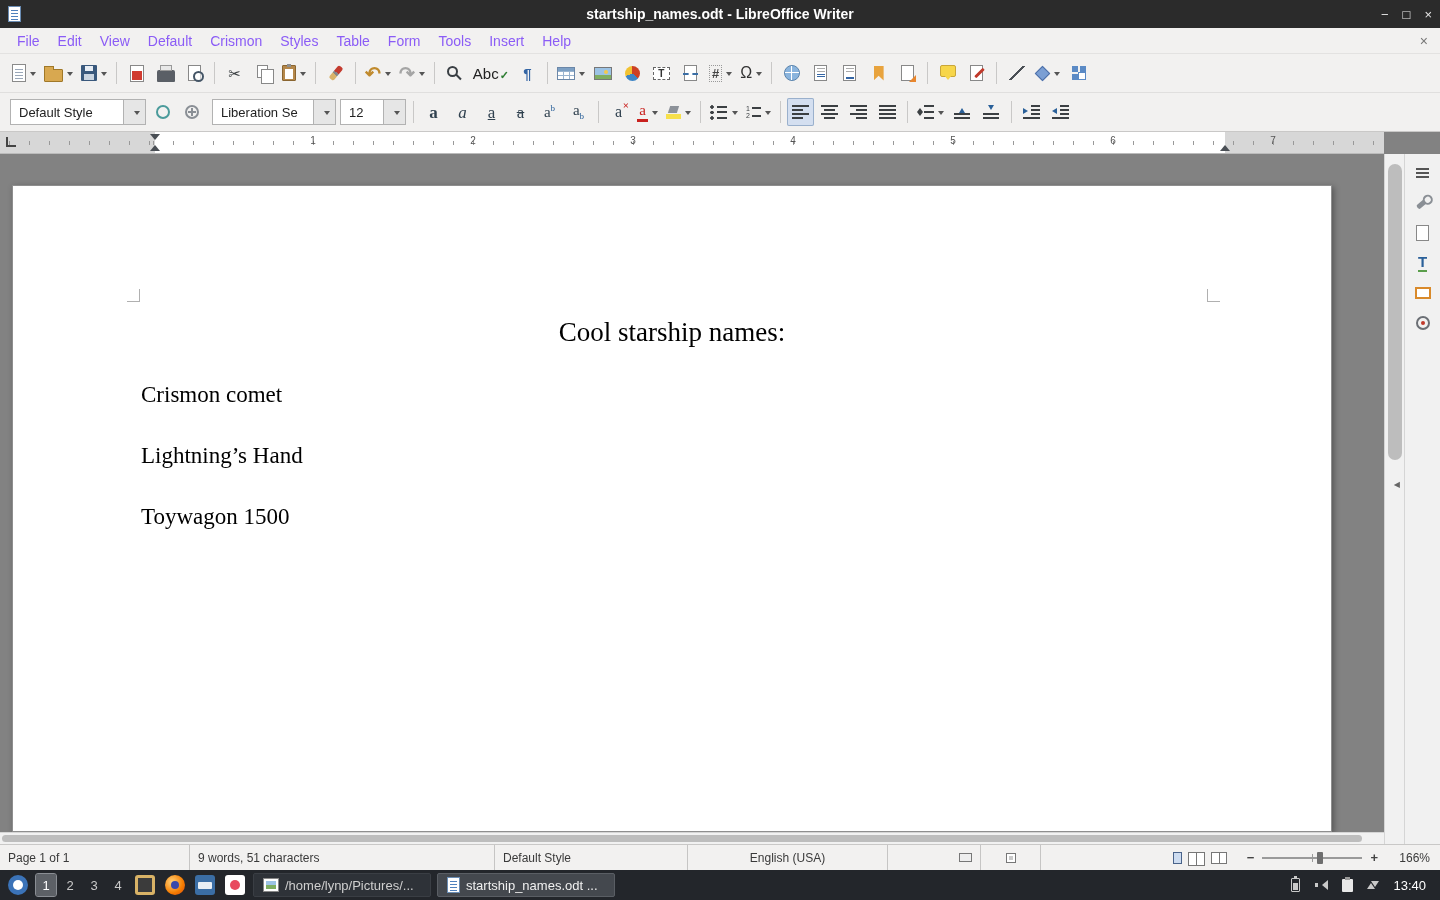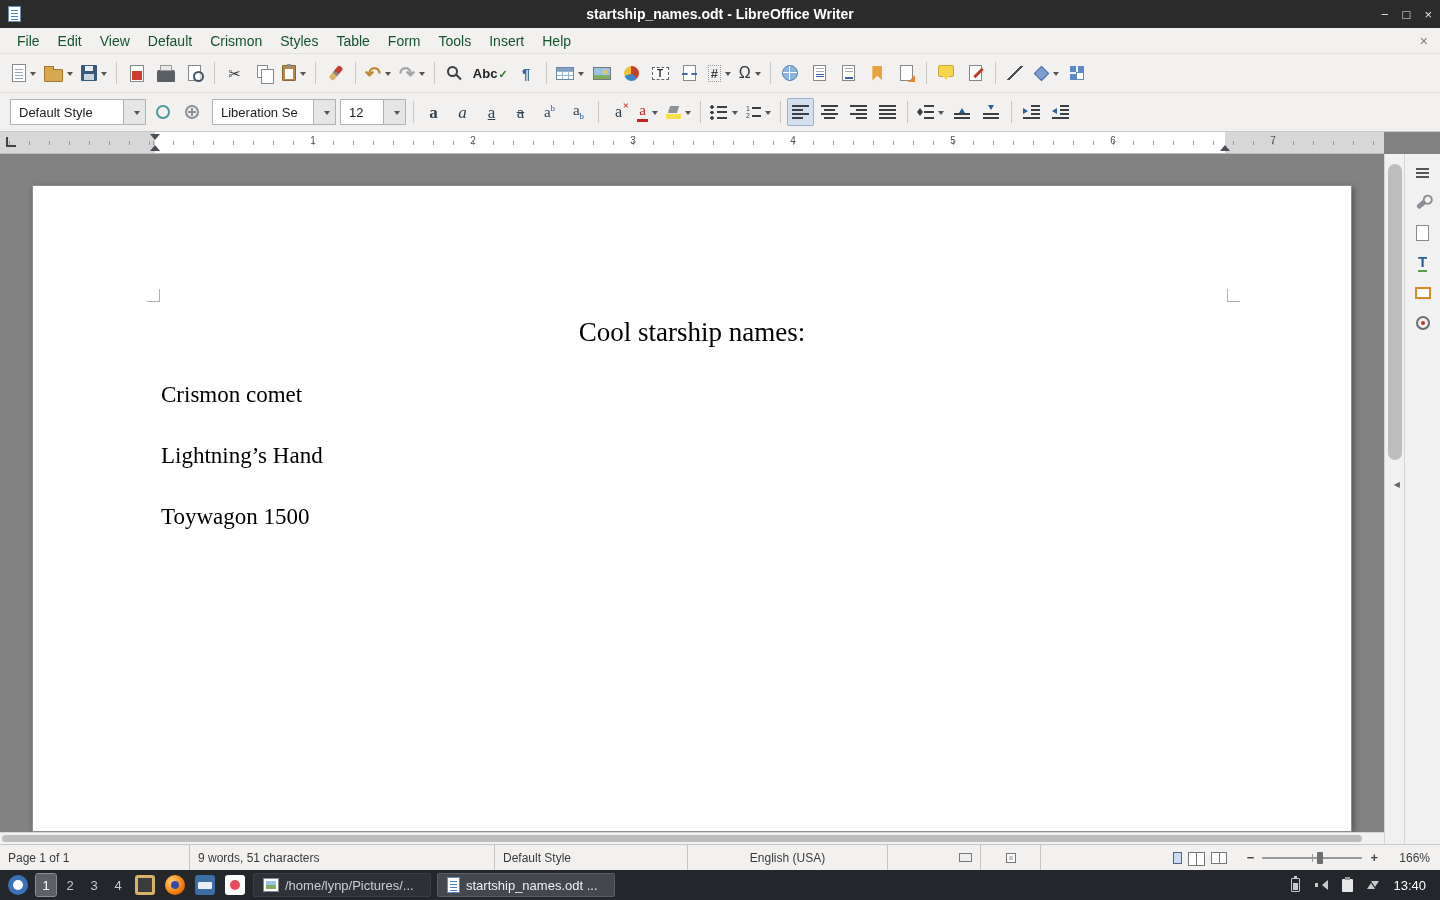--- a/index.html
+++ b/index.html
@@ -8,21 +8,21 @@
 
   
   #titlebar{position:absolute;top:0;left:0;width:1440px;height:28px;background:#2b2b2b;color:#fff;display:flex;align-items:center}
   #titlebar .ttl{position:absolute;left:0;right:0;text-align:center;font-weight:bold;font-size:14px}
   #titlebar .wbtns{position:absolute;right:8px;display:flex;gap:14px;font-size:13px;color:#e6e6e6}
   .wicon{width:13px;height:16px;background:#fff;border:1px solid #6a8cb3;position:relative;margin-left:8px}
   .wicon::before{content:"";position:absolute;left:2px;top:3px;width:7px;height:1px;background:#4f81bd;box-shadow:0 3px 0 #4f81bd,0 6px 0 #4f81bd,0 9px 0 #4f81bd}
 
   
   #menubar{position:absolute;top:28px;left:0;width:1440px;height:26px;background:#f2f1f0;display:flex;align-items:center;padding-left:8px;border-bottom:1px solid #e3e2e1}
-  #menubar .mi{padding:3px 9px;font-size:14px;color:#14532d}
+  #menubar .mi{padding:3px 9px;font-size:14px;color:#8b5cf6}
   #menubar .mclose{position:absolute;right:12px;color:#777;font-size:14px}
 
   
   .toolbar{position:absolute;left:0;width:1440px;background:#f2f1f0;display:flex;align-items:center;padding-left:8px}
   #tb1{top:54px;height:38px}
   #tb2{top:92px;height:40px;border-top:1px solid #e0dfde;border-bottom:1px solid #c9c8c7}
   .tbtn{height:28px;min-width:27px;display:inline-flex;align-items:center;justify-content:center;margin:0 1px;border-radius:2px;padding:0 3px;position:relative}
   .tbtn.active{background:#d4dff0;box-shadow:inset 0 0 0 1px #9ab0cc}
   .sep{width:1px;height:22px;background:#c9c8c7;margin:0 5px;flex:none}
   .dd{width:0;height:0;border:3px solid transparent;border-top:4px solid #555;margin-left:4px;margin-top:5px}
@@ -49,21 +49,21 @@
   .i-preview::after{content:"";position:absolute;right:-4px;bottom:-2px;width:7px;height:7px;border:2px solid #456;border-radius:50%;background:rgba(255,255,255,.6)}
   .i-copy{position:relative;width:11px;height:13px;background:#fff;border:1px solid #888;margin:0 3px 3px 0}
   .i-copy::before{content:"";position:absolute;left:3px;top:3px;width:11px;height:13px;background:#fff;border:1px solid #888}
   .i-paste{width:14px;height:16px;background:#b5884b;border:1px solid #8a6530;border-radius:1px;position:relative}
   .i-paste::before{content:"";position:absolute;left:2px;top:3px;width:8px;height:10px;background:#fff}
   .i-paste::after{content:"";position:absolute;left:4px;top:-2px;width:4px;height:3px;background:#8f8f8f}
   .i-clone{width:6px;height:16px;background:linear-gradient(#c43b2f 0 45%,#888 45% 60%,#d9b36a 60%);transform:rotate(40deg);border-radius:2px}
   .i-find{width:11px;height:11px;border:2px solid #3a3f44;border-radius:50%;position:relative;margin:0 4px 4px 0}
   .i-find::after{content:"";position:absolute;width:7px;height:2px;background:#3a3f44;transform:rotate(45deg);right:-6px;bottom:-3px}
   .i-spell{display:flex;align-items:baseline}
-  .i-spell .ab{font-size:13px;font-weight:bold;color:#222}
+  .i-spell .ab{font-size:15px;font-weight:normal;color:#222}
   .i-spell .ck{font-size:11px;font-weight:bold;color:#2e7d32;margin-left:1px}
   .i-table{width:18px;height:13px;border:1px solid #6b87a8;background-color:#fff;background-image:repeating-linear-gradient(90deg,transparent 0 5px,#9ab4cf 5px 6px),repeating-linear-gradient(0deg,transparent 0 3px,#9ab4cf 3px 4px);position:relative}
   .i-table::before{content:"";position:absolute;left:0;top:0;width:100%;height:3px;background:#7da0c4}
   .i-image{width:18px;height:13px;border:1px solid #777;background:linear-gradient(180deg,#9cc3e5 0 60%,#7fae62 60%);position:relative}
   .i-image::before{content:"";position:absolute;right:3px;top:2px;width:4px;height:4px;border-radius:50%;background:#f2c94c}
   .i-chart{width:15px;height:15px;border-radius:50%;background:conic-gradient(#cc4125 0 130deg,#3d85c6 130deg 250deg,#f1c232 250deg)}
   .i-textbox{width:17px;height:13px;border:1px dashed #666;display:flex;align-items:center;justify-content:center;font-size:10px;font-weight:bold;color:#333;background:#fff}
   .i-pagebreak{width:13px;height:16px;background:#fff;border:1px solid #888;position:relative}
   .i-pagebreak::after{content:"";position:absolute;left:-2px;right:-2px;top:7px;border-top:2px dashed #3a6ea5}
   .i-link{width:16px;height:16px;border-radius:50%;background:#8ab4dd;border:1px solid #5c85ad;position:relative}
@@ -129,21 +129,21 @@
   #ruler .ticks{position:absolute;left:0;right:0;top:9px;height:4px;background:repeating-linear-gradient(90deg,#999 0 1px,transparent 1px 20px);background-position:153px 0}
   .rnum{position:absolute;top:3px;transform:translateX(-50%);font-size:10px;color:#555}
   .tabsel{position:absolute;left:6px;top:5px;width:10px;height:10px;border-left:2px solid #444;border-bottom:2px solid #444}
   .mark{position:absolute;width:0;height:0;border-left:5px solid transparent;border-right:5px solid transparent}
   .mark.mlt{left:150px;top:2px;border-top:6px solid #4a4f55}
   .mark.mlb{left:150px;bottom:2px;border-bottom:6px solid #4a4f55}
   .mark.mr{left:1220px;bottom:2px;border-bottom:6px solid #4a4f55}
 
   
   #workspace{position:absolute;top:154px;left:0;width:1440px;height:690px;background:#828282;overflow:hidden}
-  #page{position:absolute;left:32px;top:31px;width:1320px;height:647px;background:#fff;border:1px solid #8e8e8e;box-shadow:2px 2px 6px rgba(0,0,0,.35)}
+  #page{position:absolute;left:12px;top:31px;width:1320px;height:647px;background:#fff;border:1px solid #8e8e8e;box-shadow:2px 2px 6px rgba(0,0,0,.35)}
   .ctl{position:absolute;left:114px;top:103px;width:13px;height:13px;border-right:1px solid #b0b0b0;border-bottom:1px solid #b0b0b0}
   .ctr{position:absolute;left:1194px;top:103px;width:13px;height:13px;border-left:1px solid #b0b0b0;border-bottom:1px solid #b0b0b0}
   #content{position:absolute;left:128px;right:128px;top:0;font-family:"Liberation Serif",serif;color:#000}
   .doc-title{margin-top:130px;text-align:center;font-size:27px;line-height:32px}
   .doc-line{font-size:23px;line-height:28px;margin-top:33px}
   #vscroll{position:absolute;right:36px;top:0;width:20px;height:100%;background:#f1f1f1;border-left:1px solid #d5d5d5}
   #vthumb{position:absolute;left:3px;top:10px;width:14px;height:296px;background:#bdbdbd;border-radius:7px}
   #sbtoggle{position:absolute;right:40px;top:326px;font-size:8px;color:#666}
   #hscroll{position:absolute;left:0;bottom:0;width:1384px;height:12px;background:#f1f1f1;border-top:1px solid #d5d5d5}
   #hthumb{margin:2px;height:7px;width:1360px;background:#bdbdbd;border-radius:4px}

